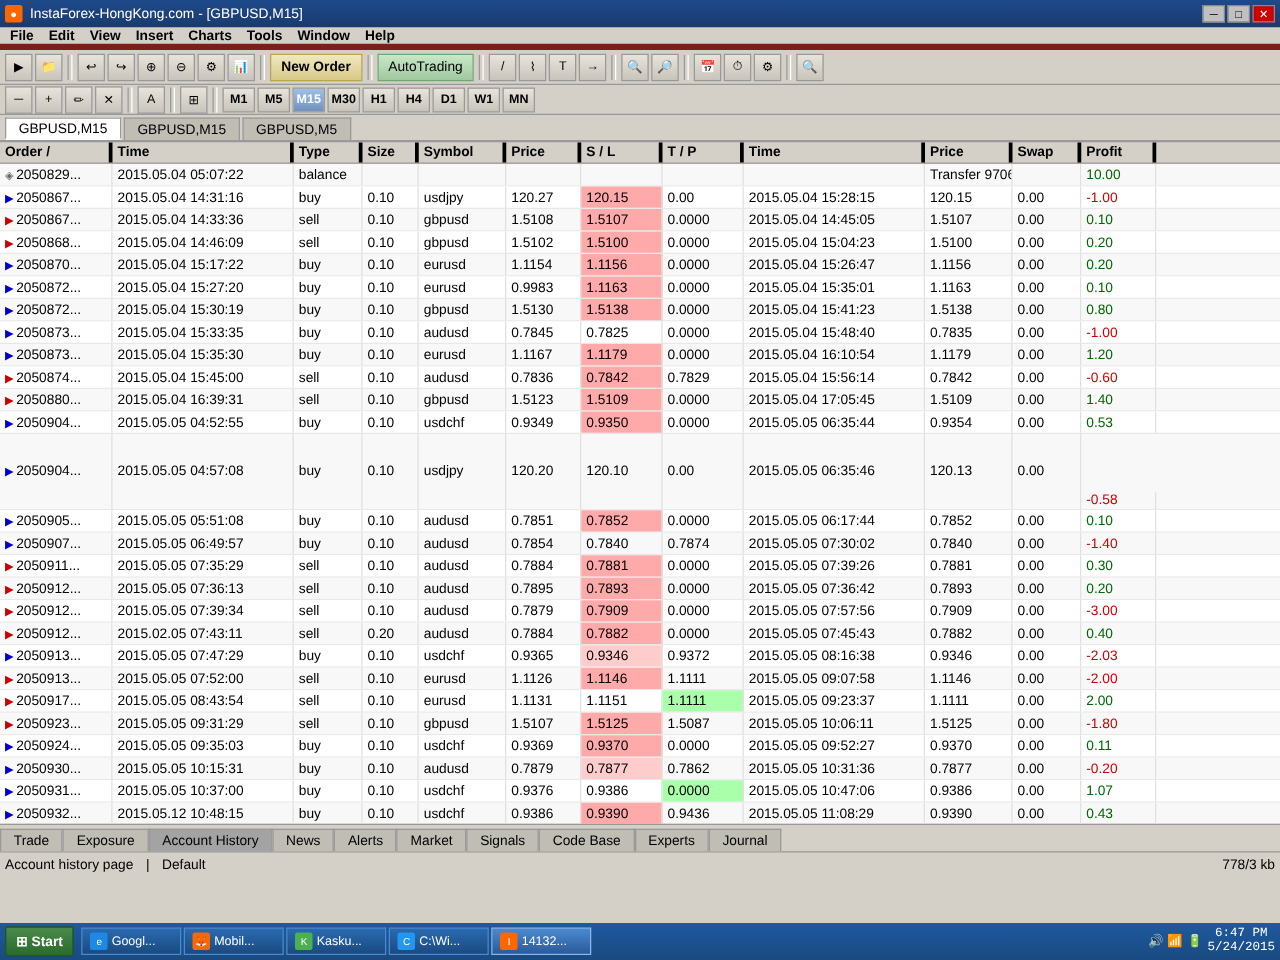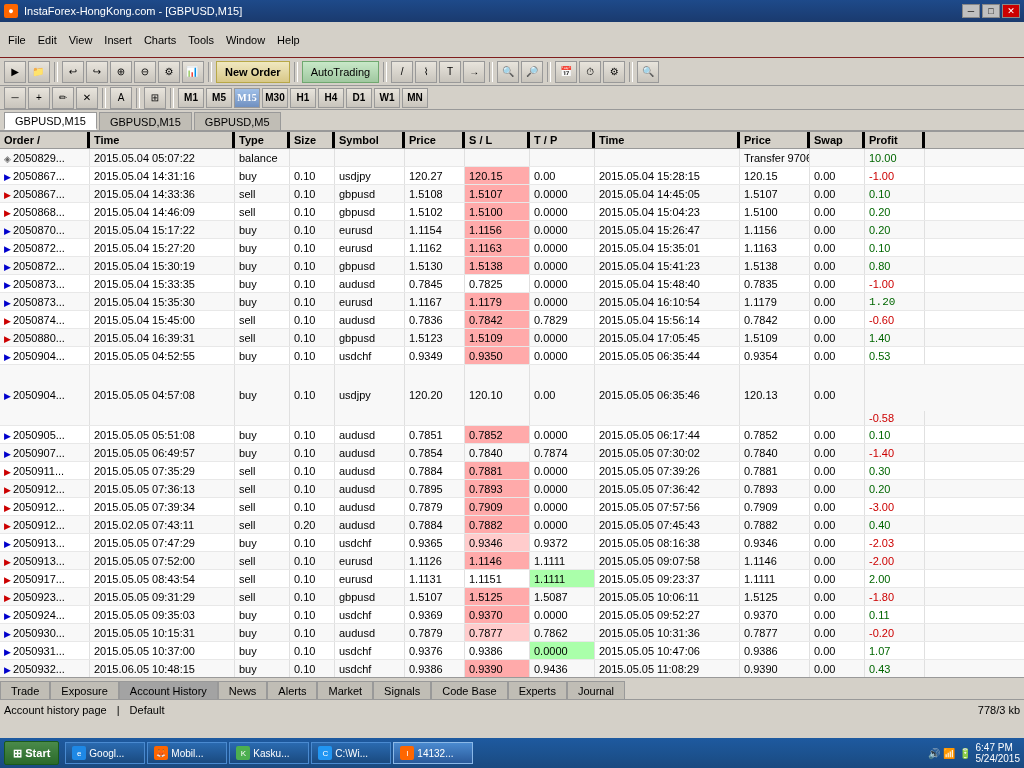--- a/index.html
+++ b/index.html
@@ -17,26 +17,27 @@
     }
     .titlebar-left { display: flex; align-items: center; gap: 6px; font-size: 11px; }
     .titlebar-icon { width: 14px; height: 14px; background: #ff6600; border-radius: 2px; font-size: 9px; display: flex; align-items: center; justify-content: center; }
     .titlebar-controls { display: flex; gap: 2px; }
     .titlebar-btn { width: 18px; height: 14px; background: #c0c0c0; border: 1px solid #888; font-size: 9px; display: flex; align-items: center; justify-content: center; cursor: pointer; color: black; }
     .titlebar-btn.close { background: #cc0000; color: white; }
     
     
     .menubar {
       background: #d4d0c8;
-      height: 36px;
+      height: 18px;
       display: flex;
       align-items: center;
       padding: 0 2px;
-      border-bottom: 1px solid #7f1d1d;
+      border-bottom: 5px solid #7f1d1d;
       font-size: 11px;
+      font-weight: bold;
     }
     .menu-item { padding: 2px 6px; cursor: pointer; }
     
     
     .toolbar {
       background: #d4d0c8;
       height: 28px;
       display: flex;
       align-items: center;
       padding: 2px 4px;
@@ -76,21 +77,21 @@
     .tf-btn {
       height: 20px;
       min-width: 26px;
       background: linear-gradient(to bottom, #e8e4dc, #c8c4bc);
       border: 1px solid #999;
       cursor: pointer;
       font-size: 10px;
       font-weight: bold;
       display: flex; align-items: center; justify-content: center;
     }
-    .tf-btn.active { background: linear-gradient(to bottom, #a0c0e8, #7090c0); color: white; font-family: Liberation Serif, serif; }
+    .tf-btn.active { background: linear-gradient(to bottom, #a0c0e8, #7090c0); color: white; }
     
     
     .tabbar {
       background: #d4d0c8;
       height: 22px;
       display: flex;
       align-items: flex-end;
       padding: 0 4px;
       border-bottom: 2px solid #999;
     }
@@ -217,21 +218,21 @@
       height: 22px;
       padding: 0 6px;
       cursor: pointer;
       font-size: 10px;
       display: flex; align-items: center;
       gap: 3px;
       min-width: 80px;
     }
     .taskbar-icon { width: 14px; height: 14px; border-radius: 2px; display: flex; align-items: center; justify-content: center; font-size: 8px; }
     .tray { display: flex; align-items: center; gap: 4px; color: white; font-size: 10px; }
-    .clock { color: white; font-size: 10px; text-align: left; }
+    .clock { color: white; font-size: 10px; text-align: center; font-family: Liberation Mono, monospace; }
   </style>
 </head>
 <body>
 
 <div class="titlebar">
   <div class="titlebar-left">
     <div class="titlebar-icon">●</div>
     <span>InstaForex-HongKong.com - [GBPUSD,M15]</span>
   </div>
   <div class="titlebar-controls">
@@ -412,21 +413,21 @@
   </div>
     <div class="trade-row">
     <div class="trade-cell">
       <span style="margin-right:2px;"><span style="color:#0000cc; font-size:9px;">▶</span></span>
       <span>2050872...</span>
     </div>
     <div class="trade-cell">2015.05.04 15:27:20</div>
     <div class="trade-cell">buy</div>
     <div class="trade-cell">0.10</div>
     <div class="trade-cell">eurusd</div>
-    <div class="trade-cell">1.1162</div>
+    <div class="trade-cell">0.9983</div>
     <div class="trade-cell cell-red">1.1163</div>
     <div class="trade-cell ">0.0000</div>
     <div class="trade-cell">2015.05.04 15:35:01</div>
     <div class="trade-cell">1.1163</div>
     <div class="trade-cell">0.00</div>
     <div class="trade-cell" style="color:#006600;">0.10</div>
   </div>
     <div class="trade-row">
     <div class="trade-cell">
       <span style="margin-right:2px;"><span style="color:#0000cc; font-size:9px;">▶</span></span>
@@ -469,21 +470,21 @@
     <div class="trade-cell">2015.05.04 15:35:30</div>
     <div class="trade-cell">buy</div>
     <div class="trade-cell">0.10</div>
     <div class="trade-cell">eurusd</div>
     <div class="trade-cell">1.1167</div>
     <div class="trade-cell cell-red">1.1179</div>
     <div class="trade-cell ">0.0000</div>
     <div class="trade-cell">2015.05.04 16:10:54</div>
     <div class="trade-cell">1.1179</div>
     <div class="trade-cell">0.00</div>
-    <div class="trade-cell" style="color:#006600;font-family:Liberation Mono, monospace;">1.20</div>
+    <div class="trade-cell" style="color:#006600;">1.20</div>
   </div>
     <div class="trade-row">
     <div class="trade-cell">
       <span style="margin-right:2px;"><span style="color:#cc0000; font-size:9px;">▶</span></span>
       <span>2050874...</span>
     </div>
     <div class="trade-cell">2015.05.04 15:45:00</div>
     <div class="trade-cell">sell</div>
     <div class="trade-cell">0.10</div>
     <div class="trade-cell">audusd</div>
@@ -765,21 +766,21 @@
     <div class="trade-cell">2015.05.05 10:47:06</div>
     <div class="trade-cell">0.9386</div>
     <div class="trade-cell">0.00</div>
     <div class="trade-cell" style="color:#006600;">1.07</div>
   </div>
     <div class="trade-row">
     <div class="trade-cell">
       <span style="margin-right:2px;"><span style="color:#0000cc; font-size:9px;">▶</span></span>
       <span>2050932...</span>
     </div>
-    <div class="trade-cell">2015.06.05 10:48:15</div>
+    <div class="trade-cell">2015.05.12 10:48:15</div>
     <div class="trade-cell">buy</div>
     <div class="trade-cell">0.10</div>
     <div class="trade-cell">usdchf</div>
     <div class="trade-cell">0.9386</div>
     <div class="trade-cell cell-red">0.9390</div>
     <div class="trade-cell ">0.9436</div>
     <div class="trade-cell">2015.05.05 11:08:29</div>
     <div class="trade-cell">0.9390</div>
     <div class="trade-cell">0.00</div>
     <div class="trade-cell" style="color:#006600;">0.43</div>

